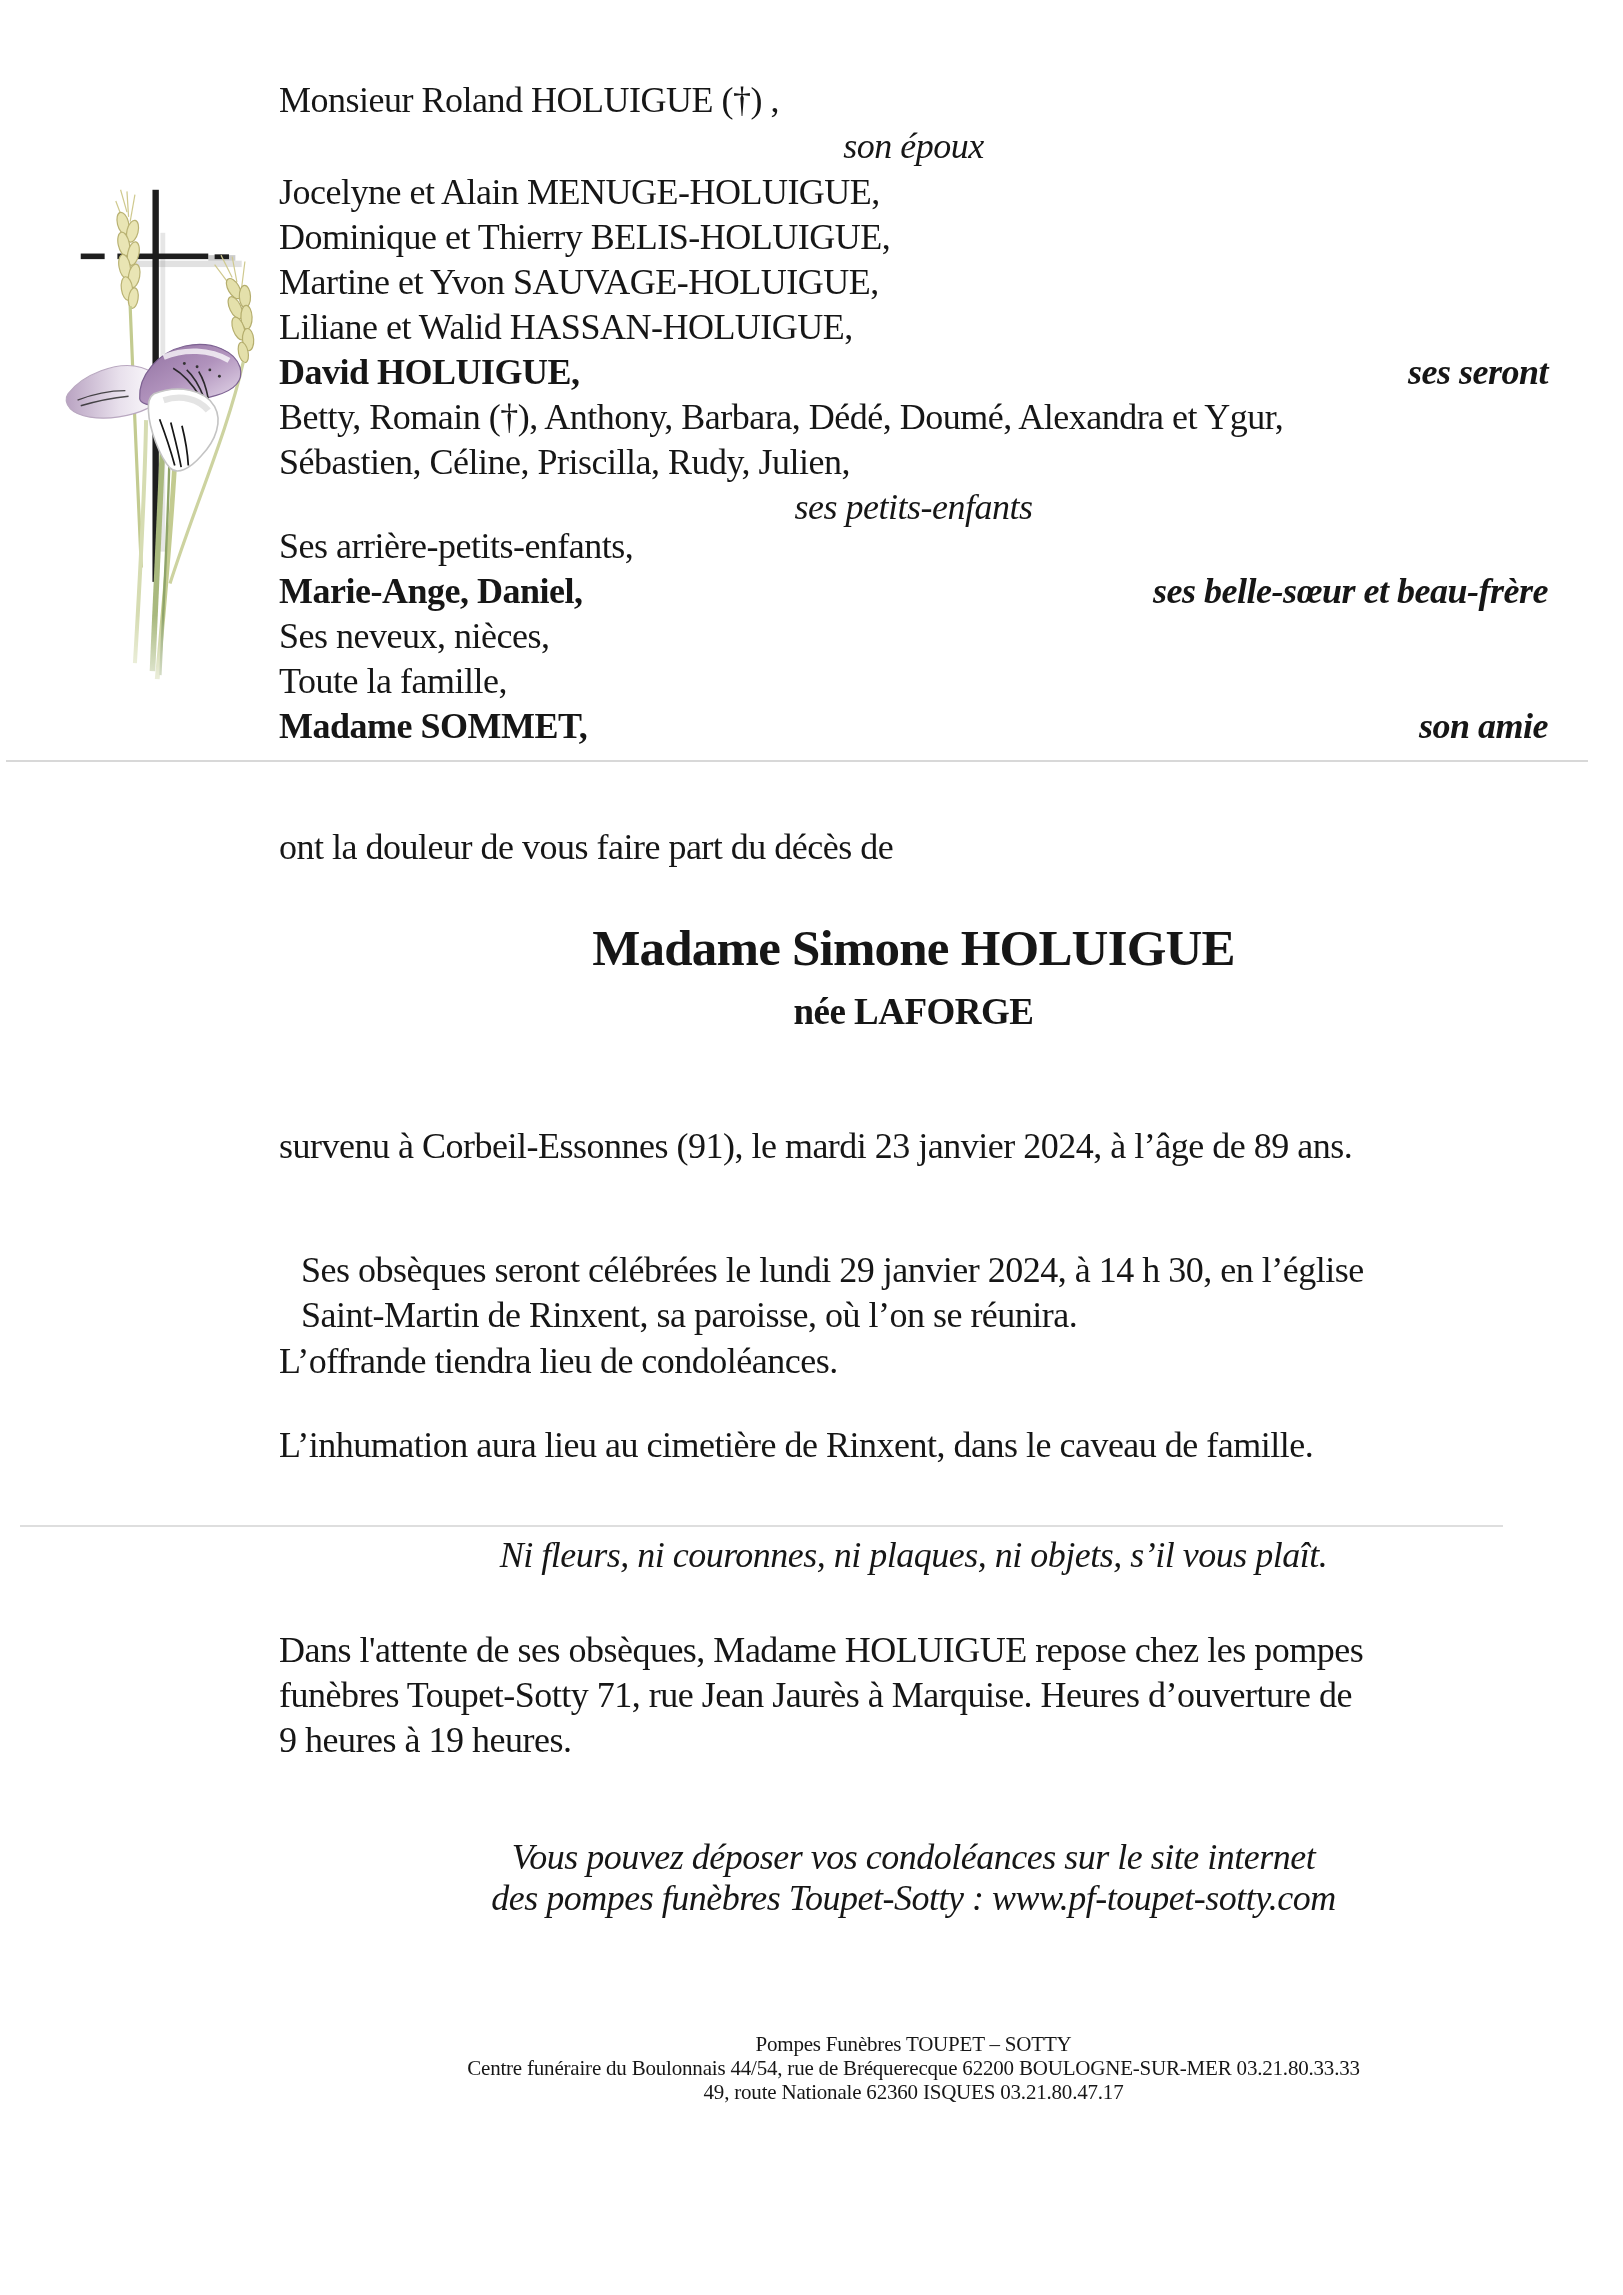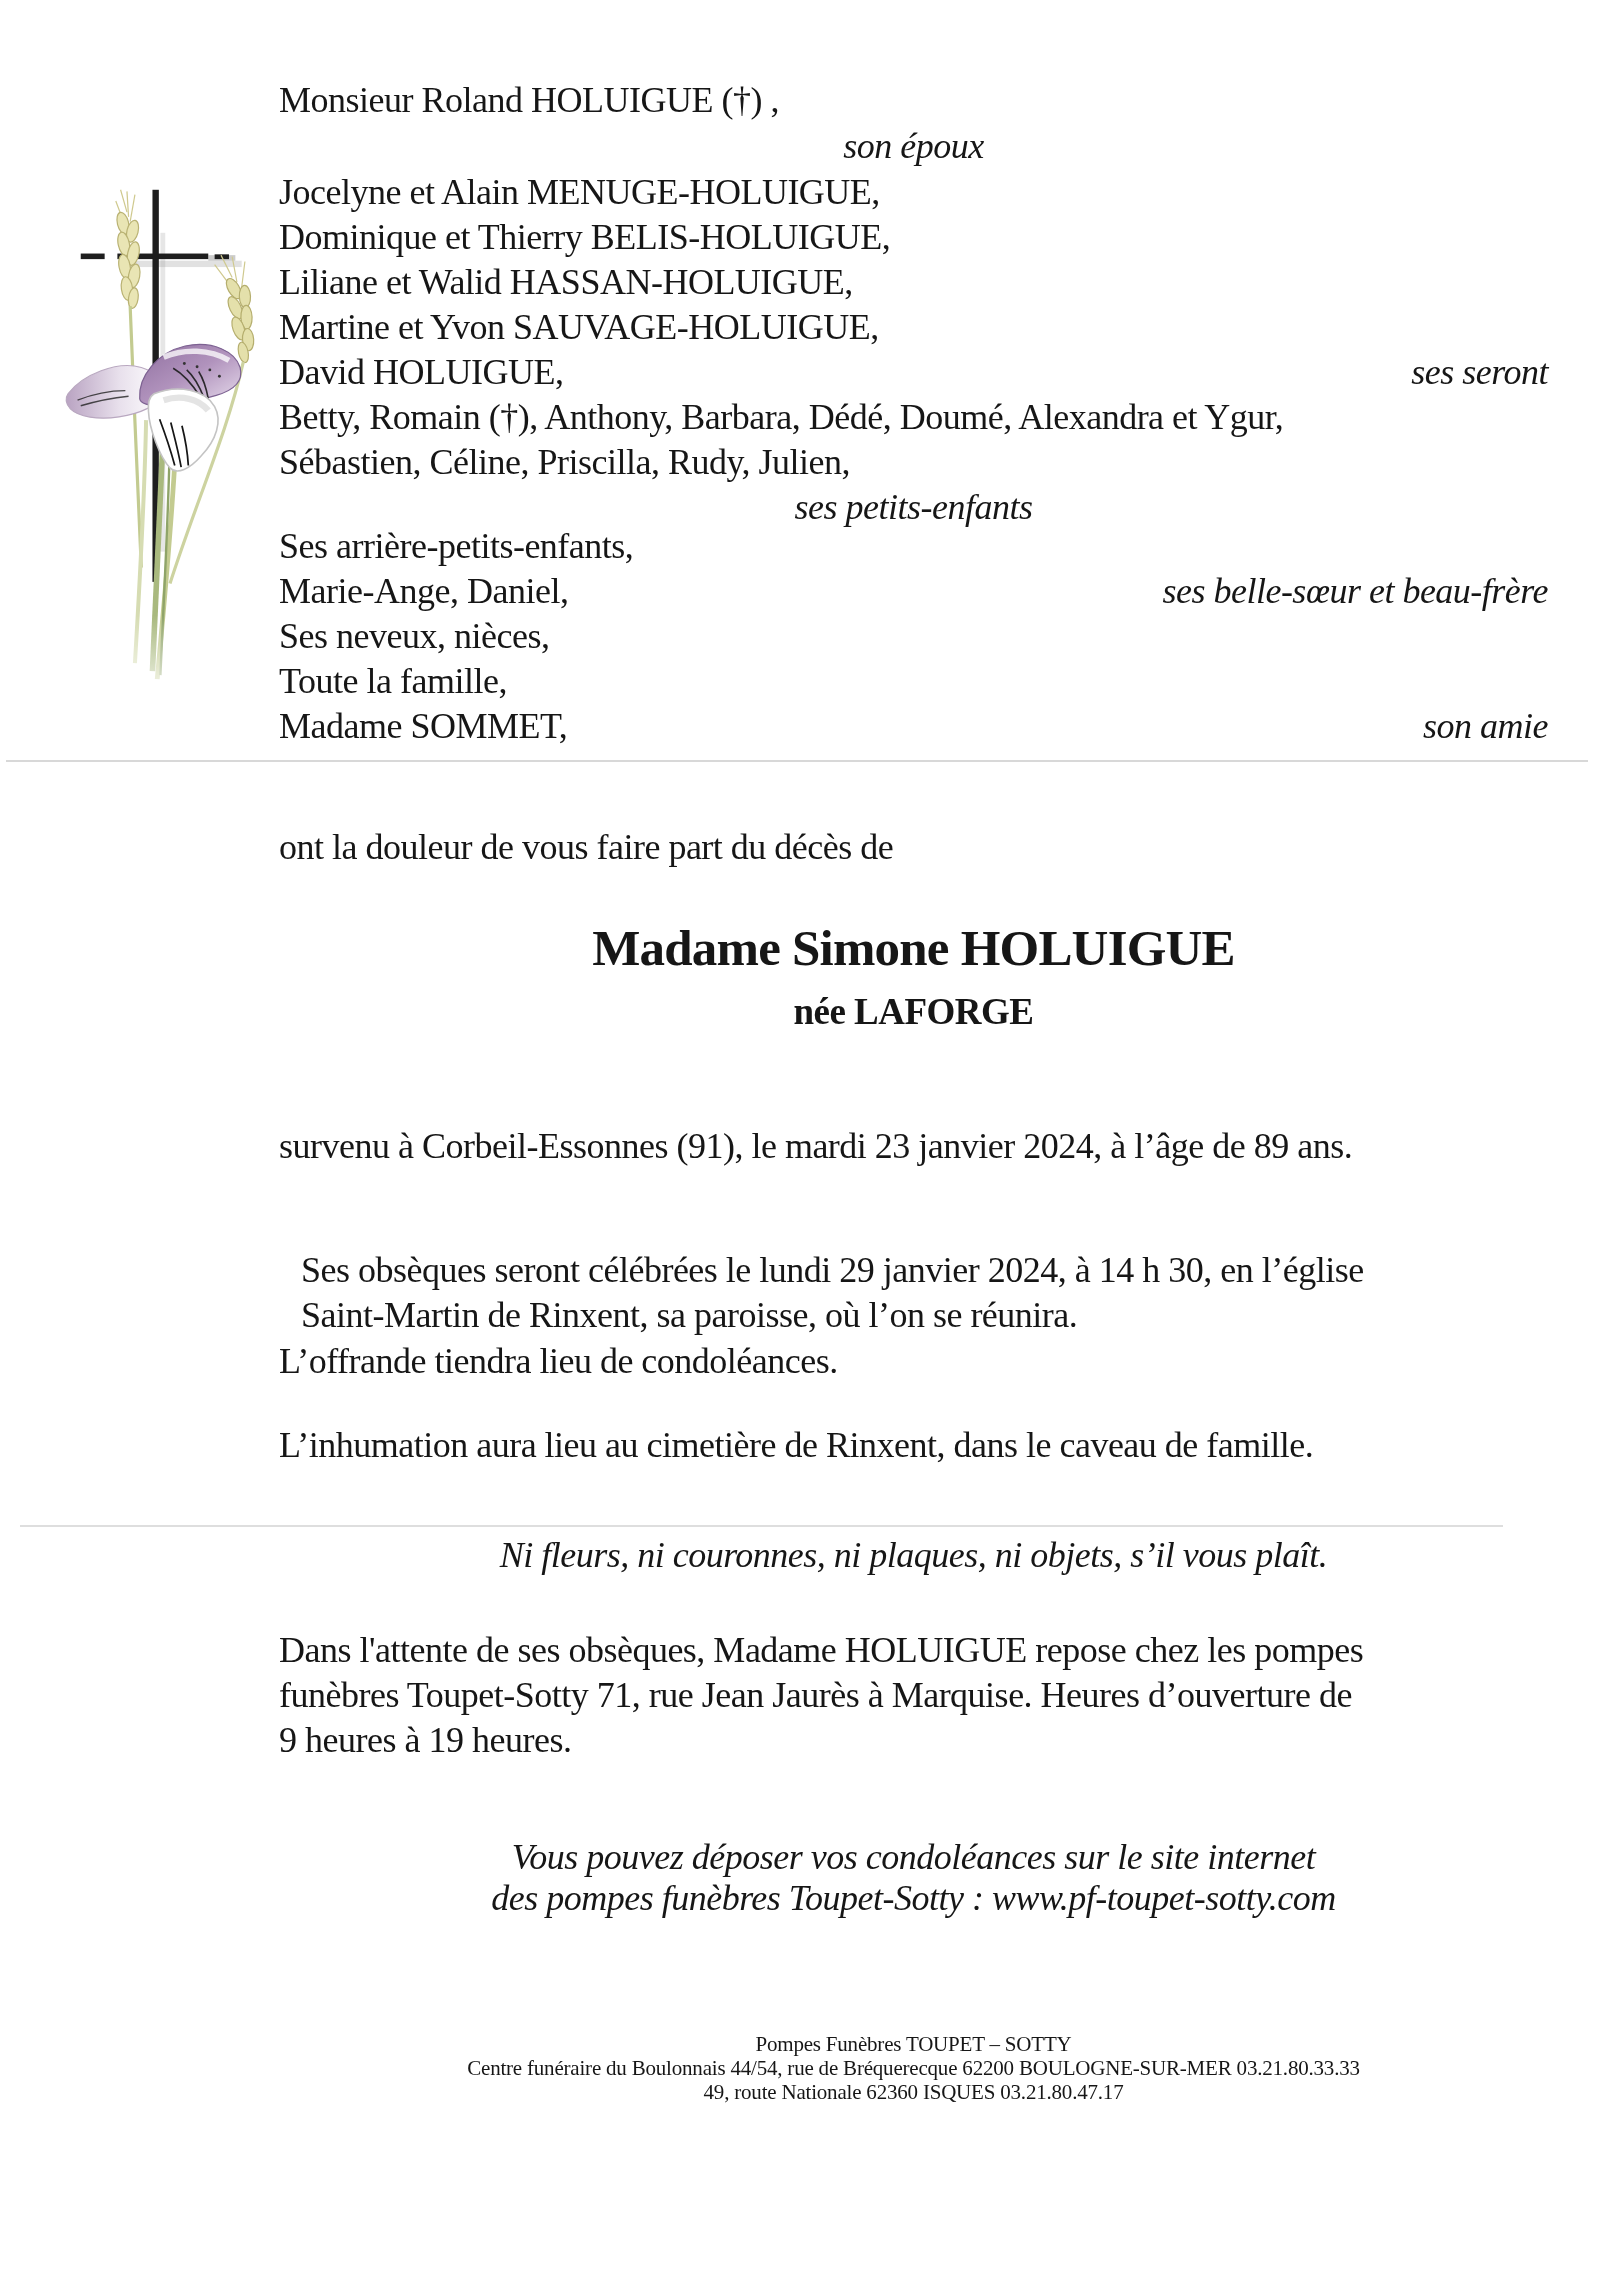--- a/index.html
+++ b/index.html
@@ -6,21 +6,21 @@
   body{
     width:1624px;height:2295px;position:relative;background:#ffffff;
     font-family:"Liberation Serif", serif;color:#161616;overflow:hidden;
   }
   .content{position:absolute;left:279px;width:1269px;top:0;}
   .blk{position:absolute;left:0;width:100%;font-size:36px;line-height:45px;letter-spacing:-0.5px;white-space:nowrap;}
   .blk div{white-space:nowrap;}
   .italic{font-style:italic;}
   .right{text-align:center;}
   .center{text-align:center;}
-  .flexline{display:flex;justify-content:space-between;align-items:flex-end;}
+  .flexline{display:flex;justify-content:space-between;align-items:flex-end;font-weight:bold;}
   .title{font-weight:bold;font-size:51px;line-height:80px;letter-spacing:-0.8px;}
   .maiden{font-weight:bold;font-size:37px;line-height:41px;}
   .sep{position:absolute;height:1.6px;background:#d8d8d8;}
   .footer{font-size:21px;line-height:24px;letter-spacing:-0.2px;}
   .lh57{line-height:45px;}
   .lh52{line-height:41px;}
   svg.flower{position:absolute;left:44px;top:185px;}
 </style>
 </head>
 <body>
@@ -145,22 +145,22 @@
 
 <div class="content">
 
   <div class="blk" style="top:78px;">Monsieur Roland HOLUIGUE (†) ,</div>
   <div class="blk right italic" style="top:124px;">son époux</div>
 
   <div class="blk" style="top:170px;">
     <div>
         <div>Jocelyne et Alain MENUGE-HOLUIGUE,</div>
         <div>Dominique et Thierry BELIS-HOLUIGUE,</div>
+        <div>Martine et Yvon SAUVAGE-HOLUIGUE,</div>
         <div>Liliane et Walid HASSAN-HOLUIGUE,</div>
-        <div>Martine et Yvon SAUVAGE-HOLUIGUE,</div>
       </div>
     <div class="flexline">
       <span>David HOLUIGUE,</span>
       <span class="italic">ses seront</span>
     </div>
     <div>
         <div>Betty, Romain (†), Anthony, Barbara, Dédé, Doumé, Alexandra et Ygur,</div>
         <div>Sébastien, Céline, Priscilla, Rudy, Julien,</div>
       </div>
     <div class="right italic">ses petits-enfants</div>

